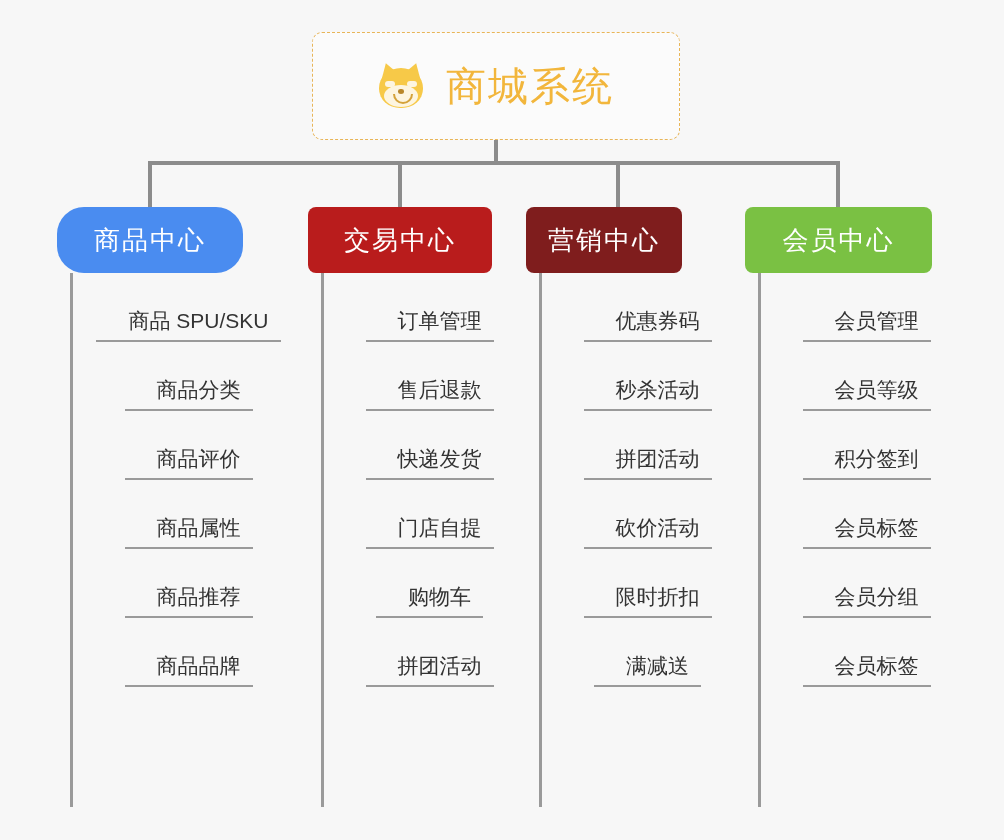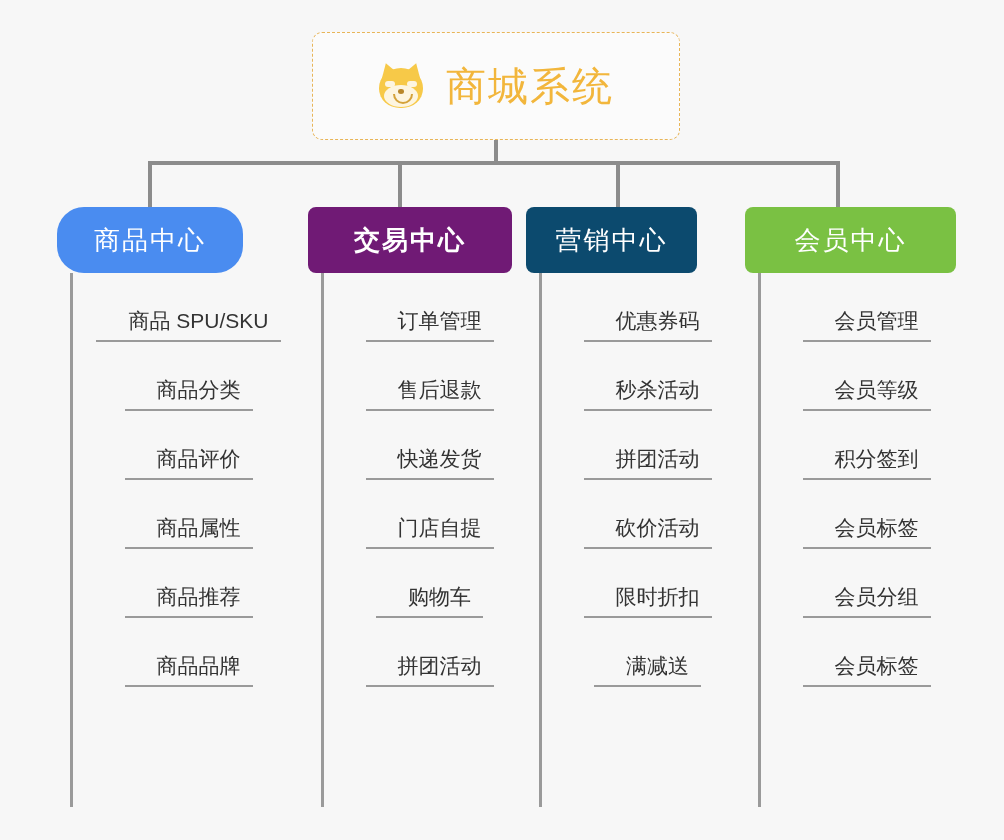--- a/index.html
+++ b/index.html
@@ -213,21 +213,21 @@
       <div class="leaf">
           <span class="leaf-inner"><span class="leaf-label">商品推荐</span></span>
         </div>
       <div class="leaf">
           <span class="leaf-inner"><span class="leaf-label">商品品牌</span></span>
         </div>
     </div>
   </div>
 
   <div class="branch" style="left:308px; width:230px;">
-    <div class="branch-header" style="width: 204px; background: #701a75; font-weight: bold;">
+    <div class="branch-header" style="width: 184px; background: #b91c1c;">
       <span>交易中心</span>
     </div>
     <div class="branch-body">
       <div class="spine" style="height:534px;"></div>
       <div class="leaf">
           <span class="leaf-inner"><span class="leaf-label">订单管理</span></span>
         </div>
       <div class="leaf">
           <span class="leaf-inner"><span class="leaf-label">售后退款</span></span>
         </div>
@@ -240,21 +240,21 @@
       <div class="leaf">
           <span class="leaf-inner"><span class="leaf-label">购物车</span></span>
         </div>
       <div class="leaf">
           <span class="leaf-inner"><span class="leaf-label">拼团活动</span></span>
         </div>
     </div>
   </div>
 
   <div class="branch" style="left:526px; width:230px;">
-    <div class="branch-header" style="width: 171px; background: #0c4a6e;">
+    <div class="branch-header" style="width: 156px; background: #7f1d1d;">
       <span>营销中心</span>
     </div>
     <div class="branch-body">
       <div class="spine" style="height:534px;"></div>
       <div class="leaf">
           <span class="leaf-inner"><span class="leaf-label">优惠券码</span></span>
         </div>
       <div class="leaf">
           <span class="leaf-inner"><span class="leaf-label">秒杀活动</span></span>
         </div>
@@ -267,21 +267,21 @@
       <div class="leaf">
           <span class="leaf-inner"><span class="leaf-label">限时折扣</span></span>
         </div>
       <div class="leaf">
           <span class="leaf-inner"><span class="leaf-label">满减送</span></span>
         </div>
     </div>
   </div>
 
   <div class="branch" style="left:745px; width:230px;">
-    <div class="branch-header" style="width: 211px; background: rgb(122, 193, 67);">
+    <div class="branch-header" style="width: 187px; background: rgb(122, 193, 67);">
       <span>会员中心</span>
     </div>
     <div class="branch-body">
       <div class="spine" style="height:534px;"></div>
       <div class="leaf">
           <span class="leaf-inner"><span class="leaf-label">会员管理</span></span>
         </div>
       <div class="leaf">
           <span class="leaf-inner"><span class="leaf-label">会员等级</span></span>
         </div>

